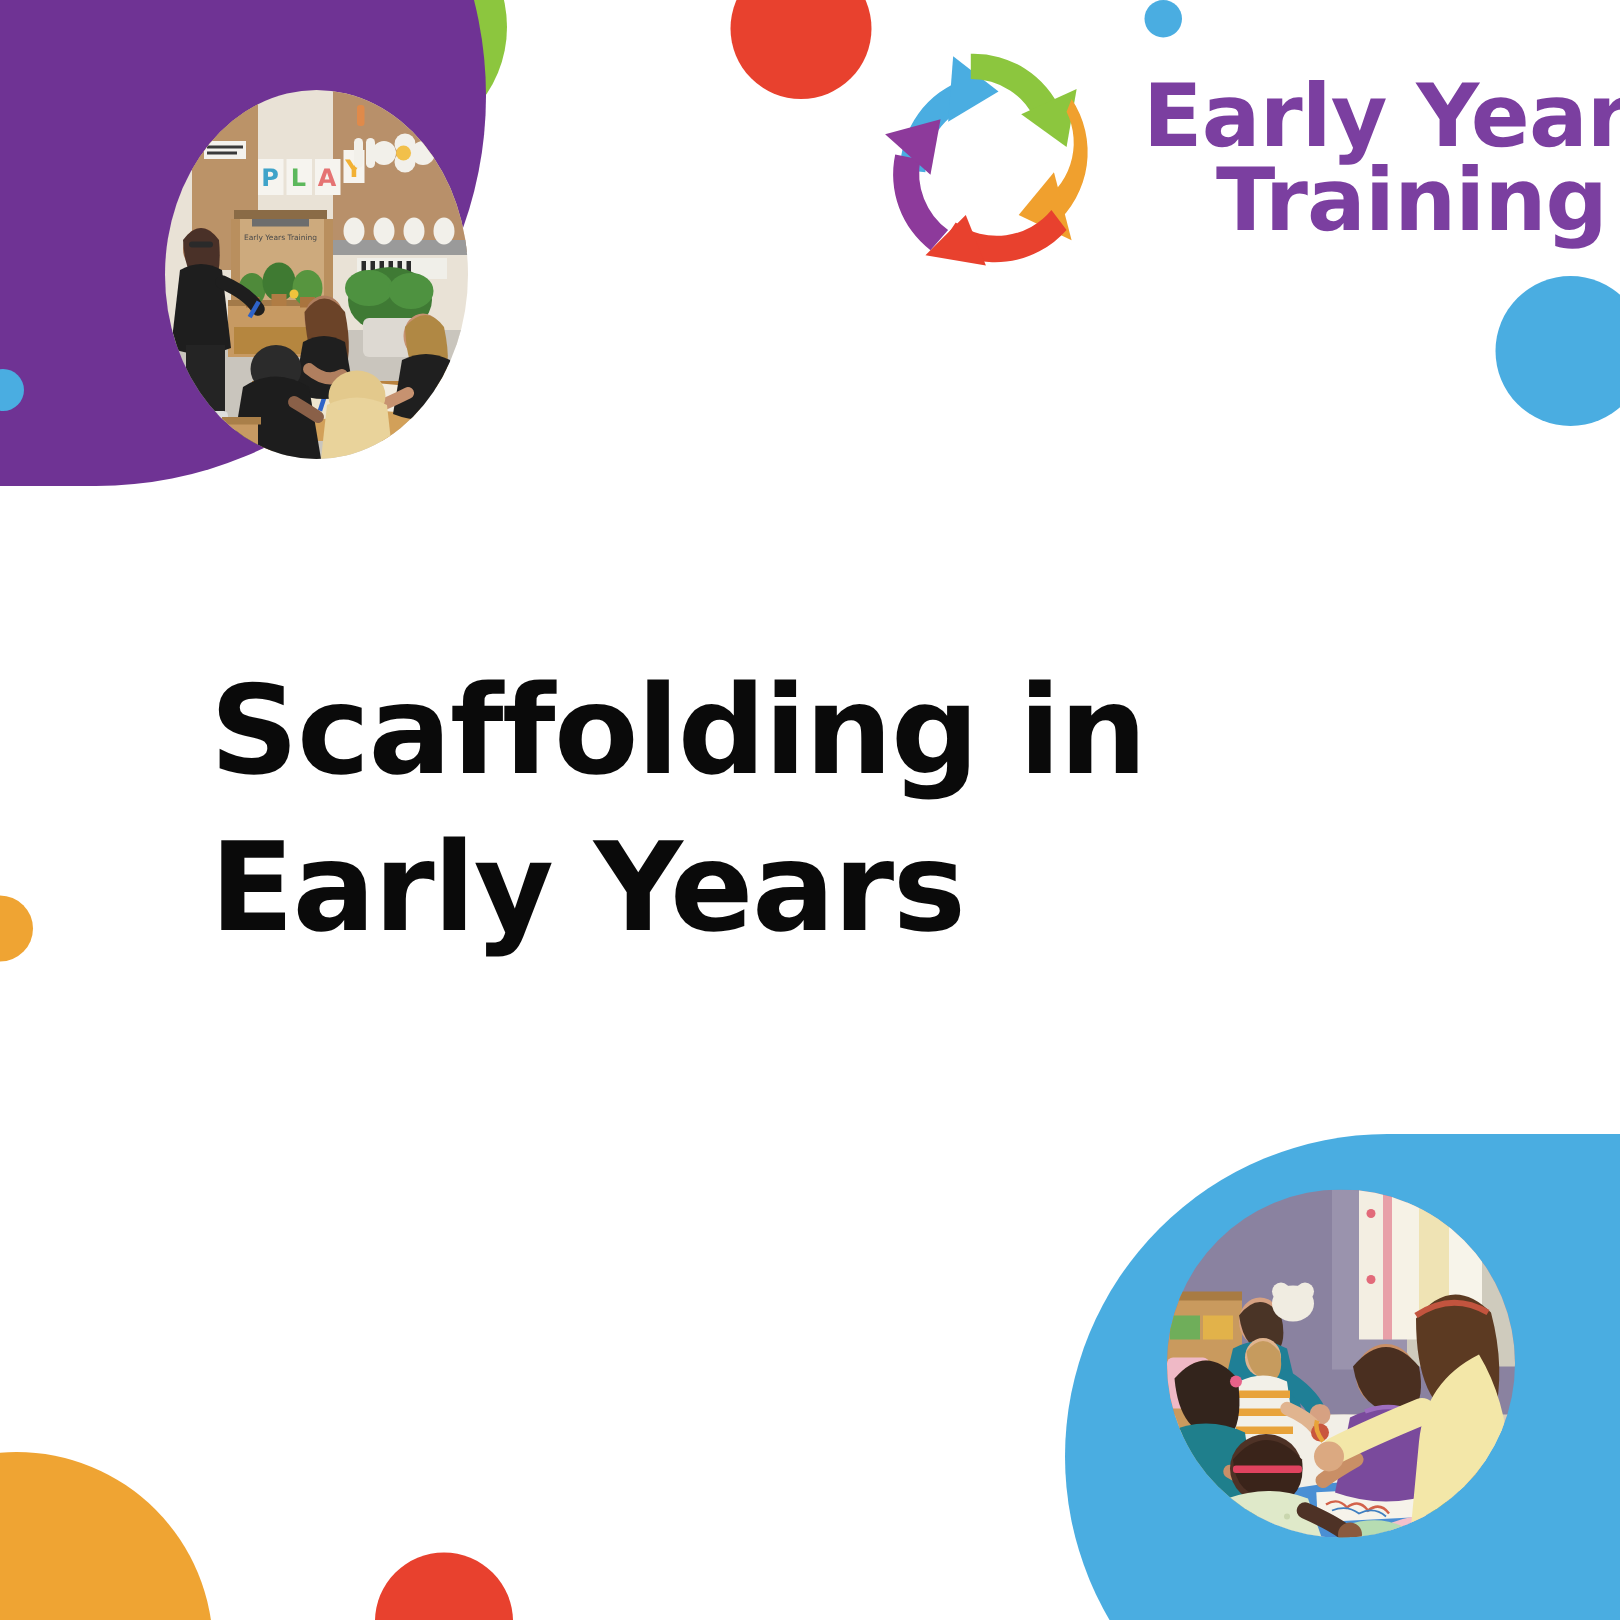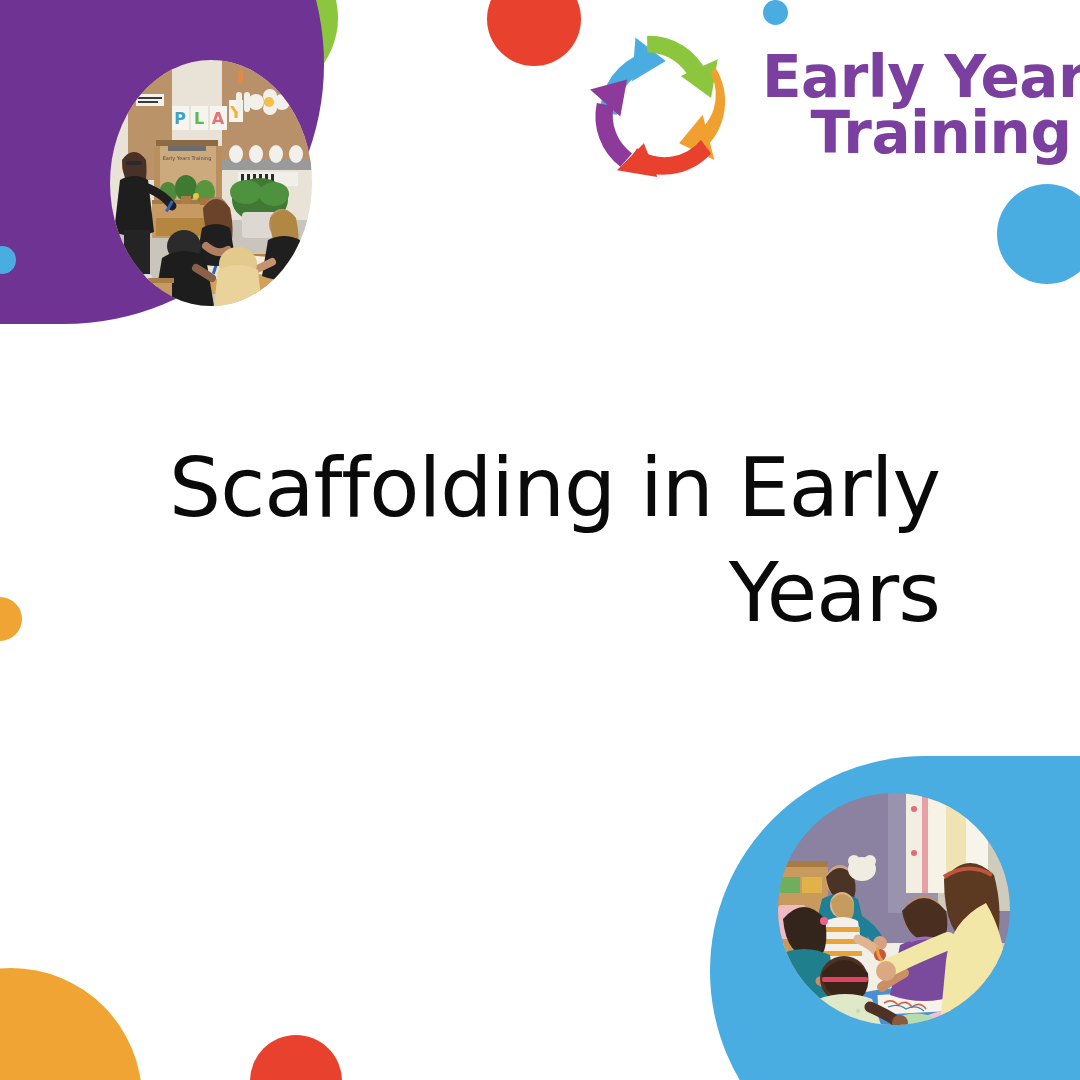--- a/index.html
+++ b/index.html
@@ -100,24 +100,24 @@
   }
   .logo-line.l1 { text-align: left; }
   .logo-line.l2 { text-align: center; }
 
   
   .headline {
     position: absolute;
     left: 140px;
     top: 436px;
     width: 800px;
-    text-align: right;
+    text-align: left;
     color: #0a0a0a;
     font-family: "DejaVu Sans", sans-serif;
-    font-weight: 400;
+    font-weight: 700;
     font-size: 82px;
     line-height: 1.28;
     letter-spacing: -1px;
   }
 </style>
 </head>
 <body>
 
 <div id="poster">
 

